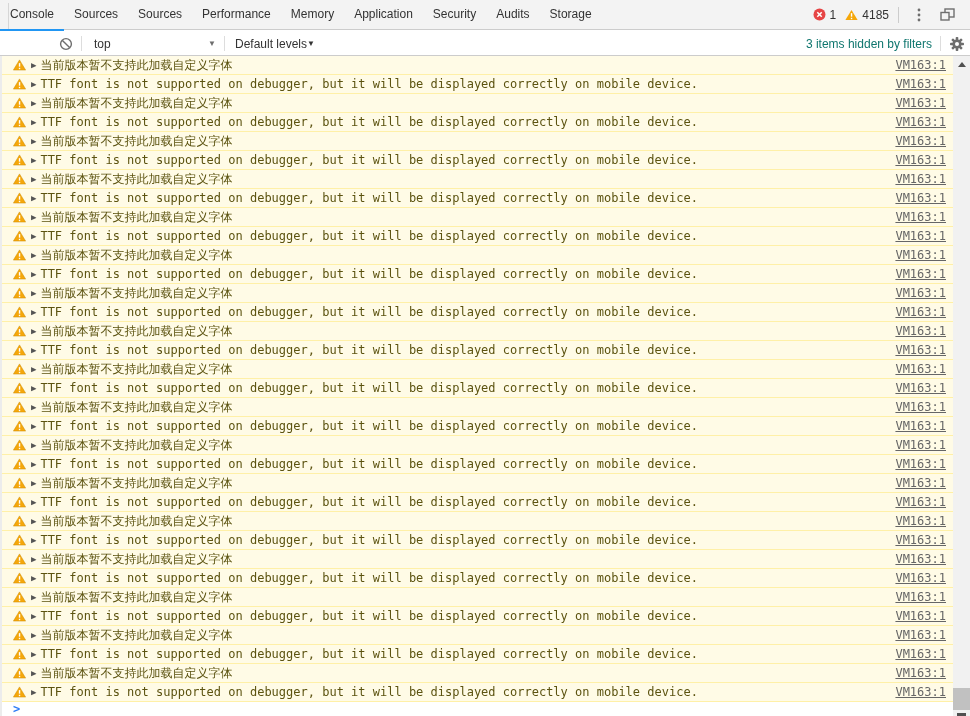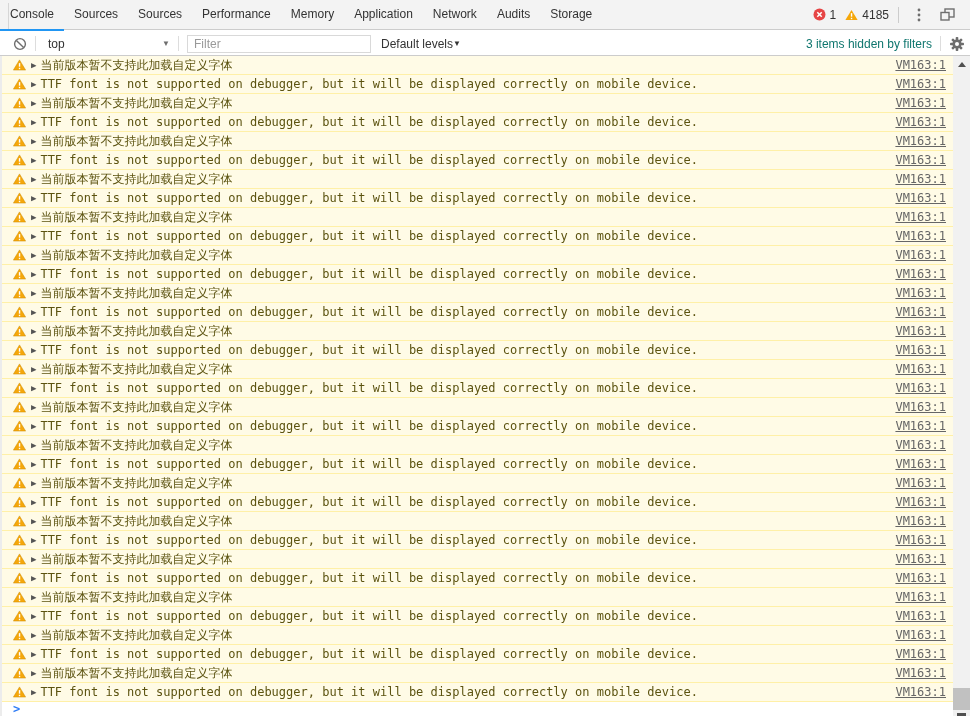--- a/index.html
+++ b/index.html
@@ -24,21 +24,21 @@
   .tab.active { border-bottom-color:#2196f3; }
   .tabbar-right { margin-left:auto; display:flex; align-items:center; padding-right:12px; }
   .badge-count { margin:0 0 0 4px; color:#333; }
   .warn-badge-svg { margin-left:9px; }
   .vdiv { width:1px; height:16px; background:#ccc; margin:0 9px; }
   .icon-btn { display:flex; align-items:center; justify-content:center; width:22px; height:22px; cursor:pointer; }
   
   .filterbar {
     position:absolute; top:32px; left:0; right:0; height:24px;
     background:#fff; border-bottom:1px solid #ccc;
-    display:flex; align-items:center; font-size:12px;
+    display:flex; align-items:center; font-size:12px;padding-left:46px;
   }
   .fb-clear { margin-left:13px; margin-right:8px; cursor:pointer; display:flex; }
   .fb-div { width:1px; height:15px; background:#ddd; }
   .context-select {
     width:138px; margin-left:4px; display:flex; align-items:center; justify-content:space-between;
     padding:0 8px; cursor:pointer; color:#333;
   }
   .dd-arrow { font-size:8px; color:#6e6e6e; line-height:1; }
   .filter-input {
     width:184px; height:18px; margin-left:8px; border:1px solid #d9d9d9; background:#fff;
@@ -86,21 +86,21 @@
 <div id="app">
 
   <div class="tabbar">
     <div class="tabbar-edge"></div>
     <div class="tab active">Console</div>
     <div class="tab">Sources</div>
     <div class="tab">Sources</div>
     <div class="tab">Performance</div>
     <div class="tab">Memory</div>
     <div class="tab">Application</div>
-    <div class="tab">Network</div>
+    <div class="tab">Security</div>
     <div class="tab">Audits</div>
     <div class="tab">Storage</div>
 
     <div class="tabbar-right">
       <svg width="13" height="13" viewBox="0 0 13 13">
         <circle cx="6.5" cy="6.5" r="6" fill="#e64545"></circle>
         <line x1="4.3" y1="4.3" x2="8.7" y2="8.7" stroke="#fff" stroke-width="1.5"></line>
         <line x1="8.7" y1="4.3" x2="4.3" y2="8.7" stroke="#fff" stroke-width="1.5"></line>
       </svg>
       <span class="badge-count">1</span>
@@ -133,21 +133,20 @@
         <circle cx="7" cy="7" r="5.4" fill="none" stroke="#6e6e6e" stroke-width="1.4"></circle>
         <line x1="3.4" y1="3.4" x2="10.6" y2="10.6" stroke="#6e6e6e" stroke-width="1.4"></line>
       </svg>
     </div>
     <div class="fb-div"></div>
     <div class="context-select">
       <span>top</span>
       <span class="dd-arrow">▼</span>
     </div>
     <div class="fb-div"></div>
-    <input class="filter-input" type="text" placeholder="Filter" style="">
     <div class="levels-select">
       <span>Default levels</span>
       <span class="dd-arrow" style="color:#333;">▼</span>
     </div>
     <div class="fb-spacer"></div>
     <span class="hidden-note">3 items hidden by filters</span>
     <div class="fb-right-div"></div>
     <div class="gear-wrap">
       <svg width="16" height="16" viewBox="0 0 16 16">
         <g fill="#6e6e6e">

